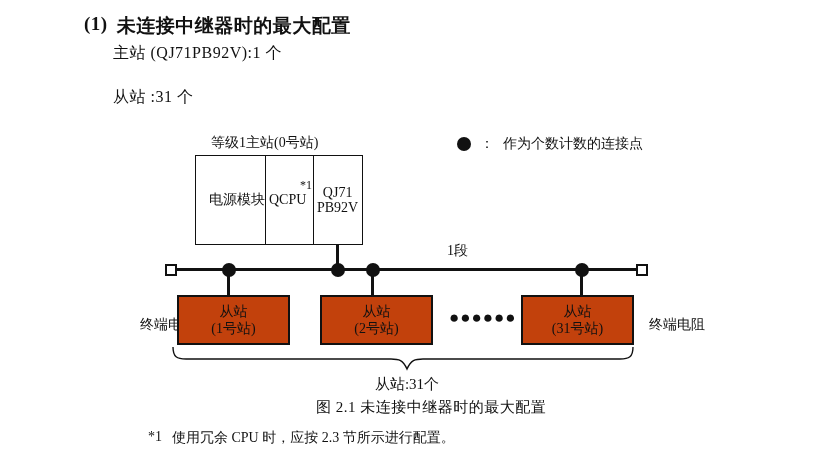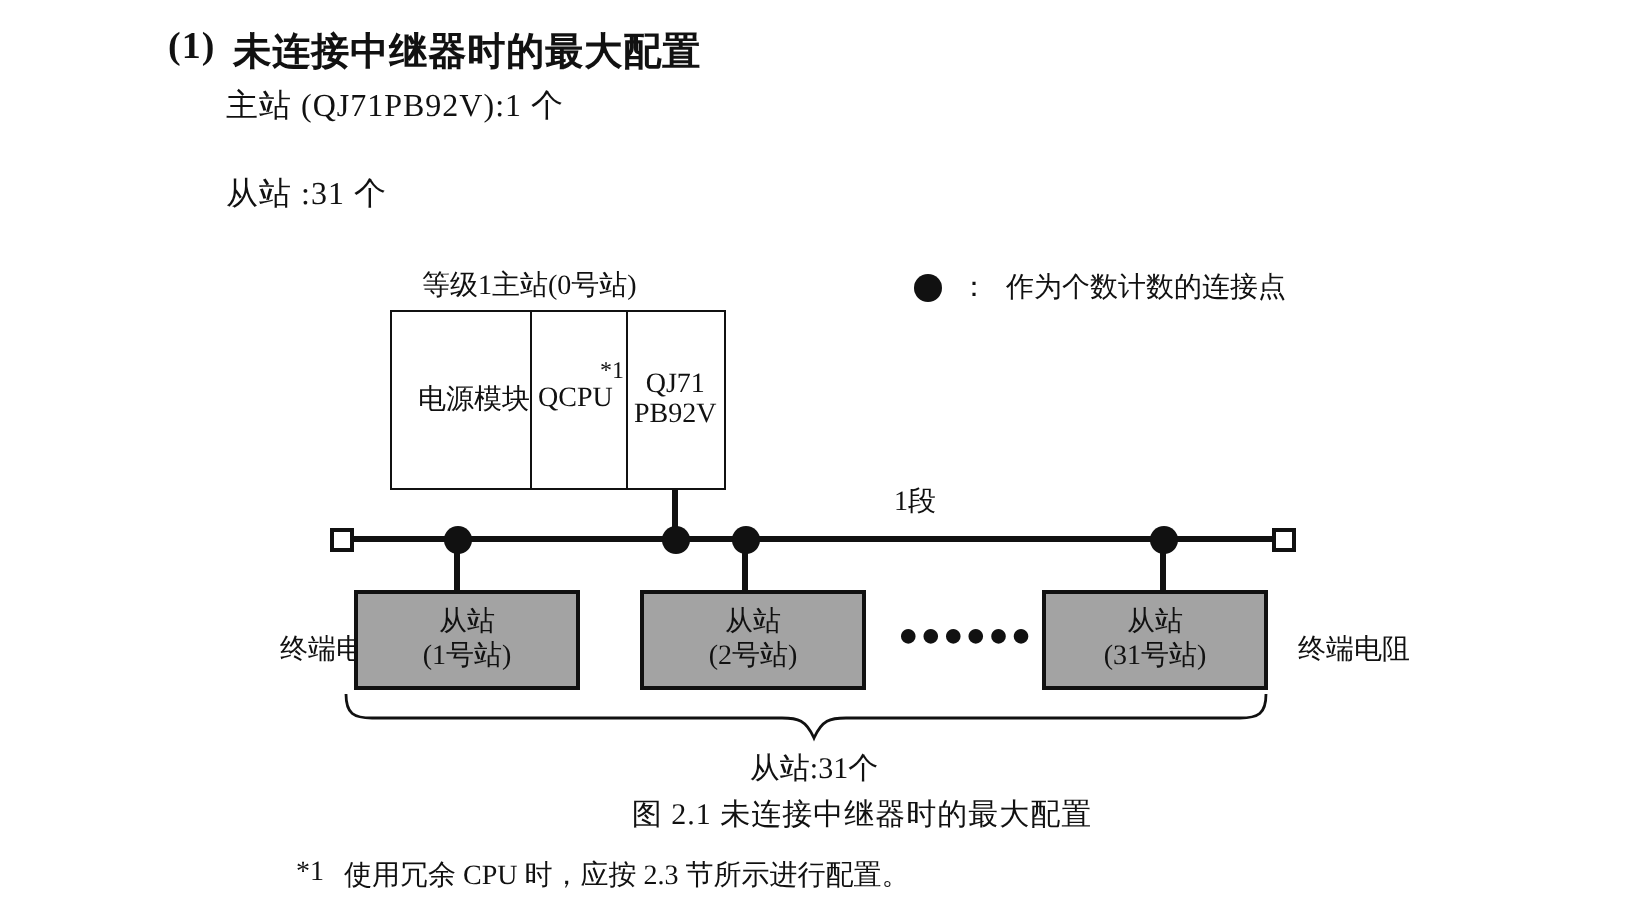--- a/index.html
+++ b/index.html
@@ -27,21 +27,21 @@
   
   .bus-line{left:171px;top:268px;width:471px;height:3px;background:#111;}
   .stem{width:3px;background:#111;}
   .bus-dot{width:14px;height:14px;border-radius:50%;background:#111;}
   .terminator{width:12px;height:12px;border:2px solid #111;background:#fff;box-sizing:border-box;}
   .term-label{font-size:14px;margin-top:40px;}
   .segment-label{left:447px;top:242px;font-size:14px;font-family:Liberation Serif, serif;}
   
   .slave-box{top:295px;width:113px;height:50px;border:2px solid #111;box-sizing:border-box;
     display:flex;flex-direction:column;align-items:center;justify-content:center;
-    font-size:14px;line-height:17px;text-align:center;background:#a3a3a3;}
+    font-size:14px;line-height:17px;text-align:center;background:#c2410c;}
   .ellipsis{left:449px;top:308px;font-size:17px;letter-spacing:1px;color:#111;}
   
   .brace-svg{left:170px;top:345px;}
   .brace-label{left:307px;top:375px;width:200px;text-align:center;font-size:15px;}
   .caption{left:131px;top:398px;width:600px;text-align:center;font-size:15px;font-weight:normal;letter-spacing:.5px;}
   .footnote{left:148px;top:429px;display:flex;gap:10px;font-size:14px;}
 </style>
 </head>
 <body>
 

